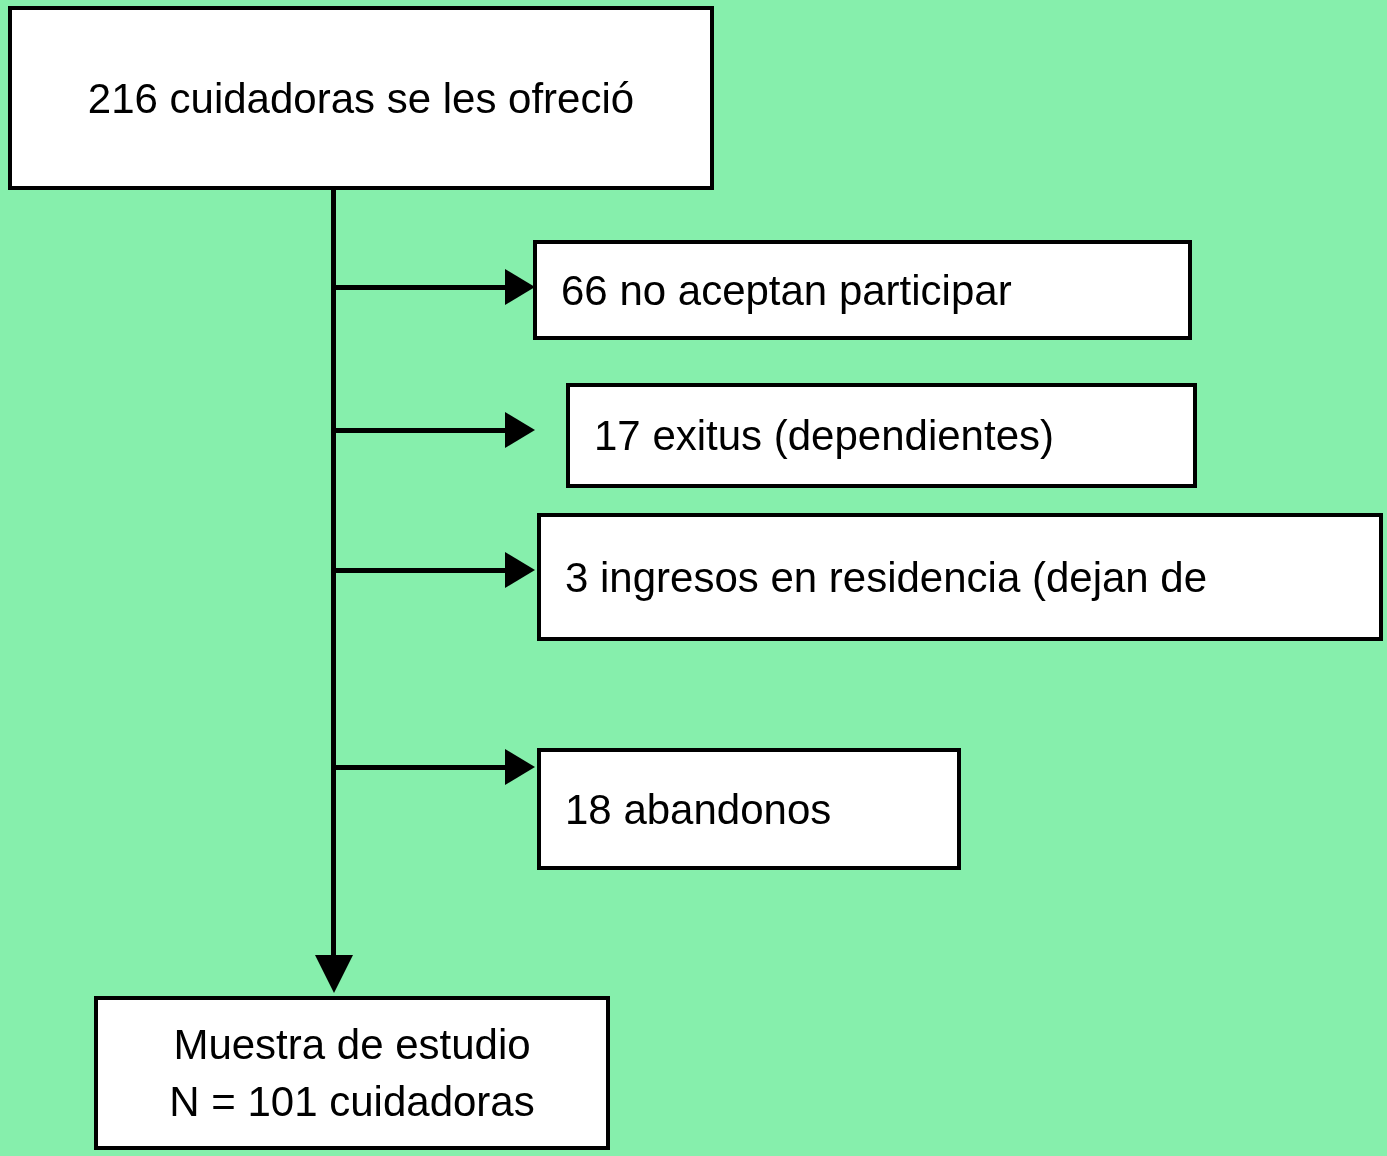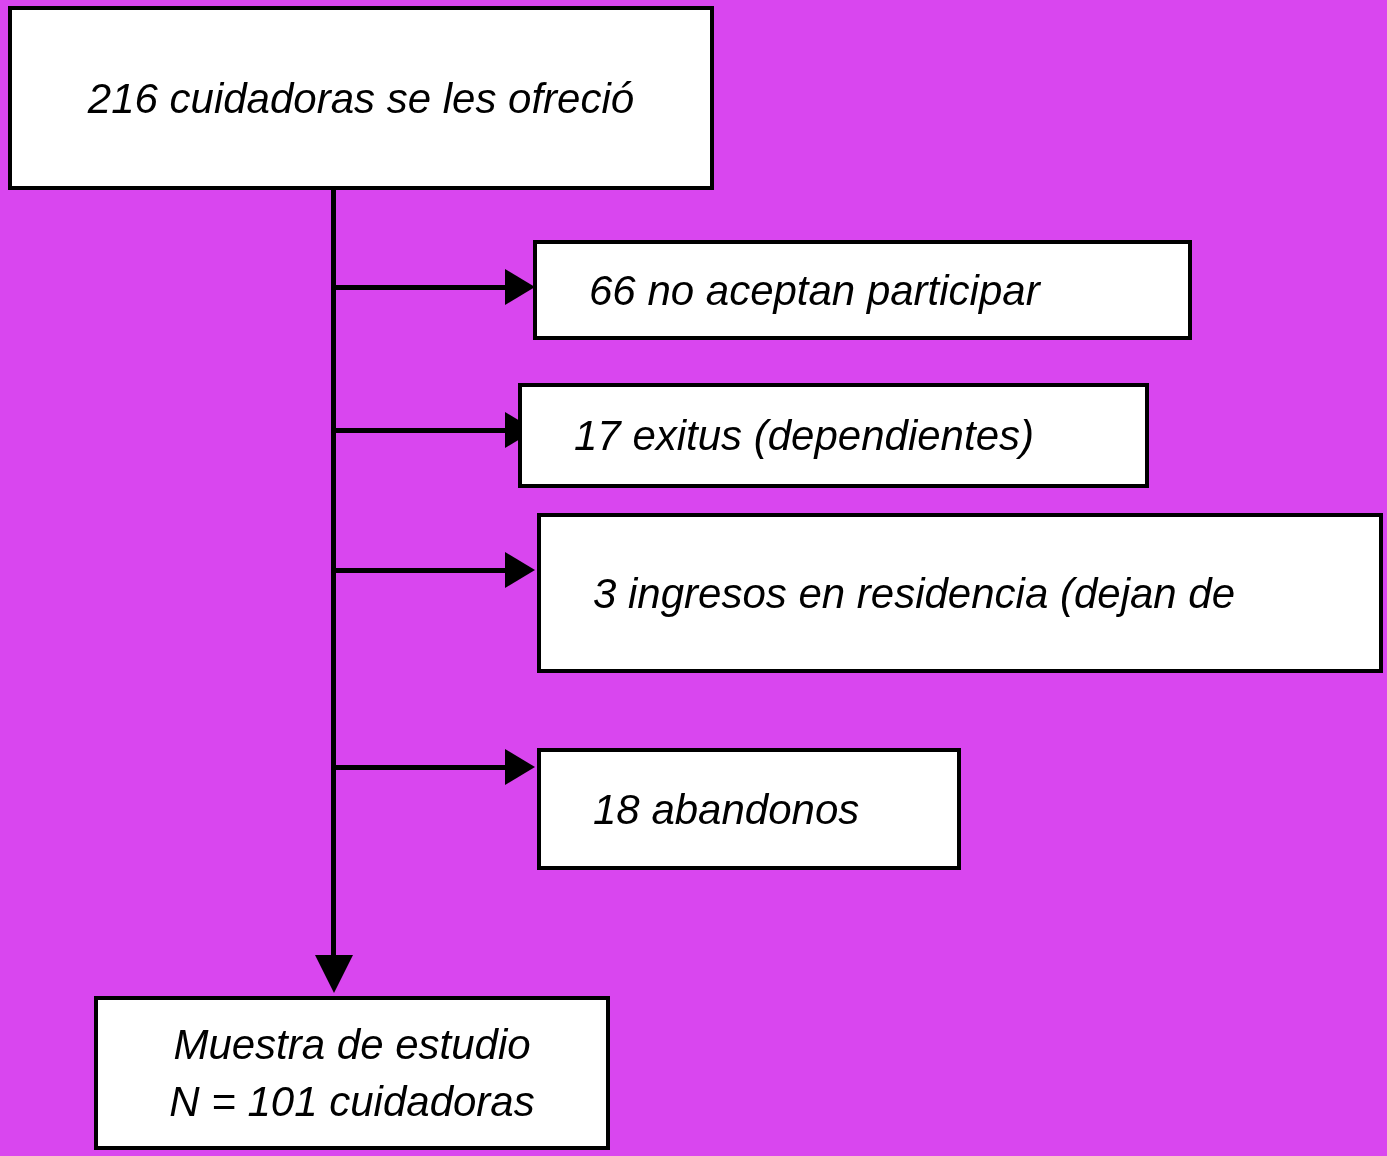--- a/index.html
+++ b/index.html
@@ -4,44 +4,43 @@
 <style>
   html, body {
     margin: 0;
     padding: 0;
     background: #ffffff;
   }
   .canvas {
     position: relative;
     width: 1387px;
     height: 1156px;
-    background: #d946ef;
+    background: #86efac;
     font-family: "Liberation Sans", "DejaVu Sans", sans-serif;
     color: #000000;
-    font-style: italic;
   }
   .box {
     position: absolute;
     box-sizing: border-box;
     border: 4px solid #000000;
     background: #ffffff;
     font-size: 42px;
     line-height: 57px;
     display: flex;
     flex-direction: column;
     justify-content: center;
   }
   .box.centered {
     align-items: center;
     text-align: center;
   }
   .box.leftpad {
     align-items: flex-start;
     text-align: left;
-    padding-left: 52px;
+    padding-left: 24px;
     padding-right: 16px;
   }
   .line { display: block; }
 
   
   .spine {
     position: absolute;
     left: 331px;
     top: 190px;
     width: 5px;
@@ -71,22 +70,22 @@
     width: 0;
     height: 0;
     border-top: 18px solid transparent;
     border-bottom: 18px solid transparent;
     border-left: 30px solid #000000;
   }
 
   
   .source-box  { left: 8px;   top: 6px;   width: 706px; height: 184px; }
   .excl-box-1  { left: 533px; top: 240px; width: 659px; height: 100px; }
-  .excl-box-2  { left: 518px; top: 383px; width: 631px; height: 105px; }
-  .excl-box-3  { left: 537px; top: 513px; width: 846px; height: 160px; }
+  .excl-box-2  { left: 566px; top: 383px; width: 631px; height: 105px; }
+  .excl-box-3  { left: 537px; top: 513px; width: 846px; height: 128px; }
   .excl-box-4  { left: 537px; top: 748px; width: 424px; height: 122px; }
   .result-box  { left: 78px;  top: 996px; width: 516px; height: 154px; margin-left: 16px; }
 
   .hline-1 { top: 285px; }  .ah-1 { top: 269px; }
   .hline-2 { top: 428px; }  .ah-2 { top: 412px; }
   .hline-3 { top: 568px; }  .ah-3 { top: 552px; }
   .hline-4 { top: 765px; }  .ah-4 { top: 749px; }
 </style>
 </head>
 <body>

